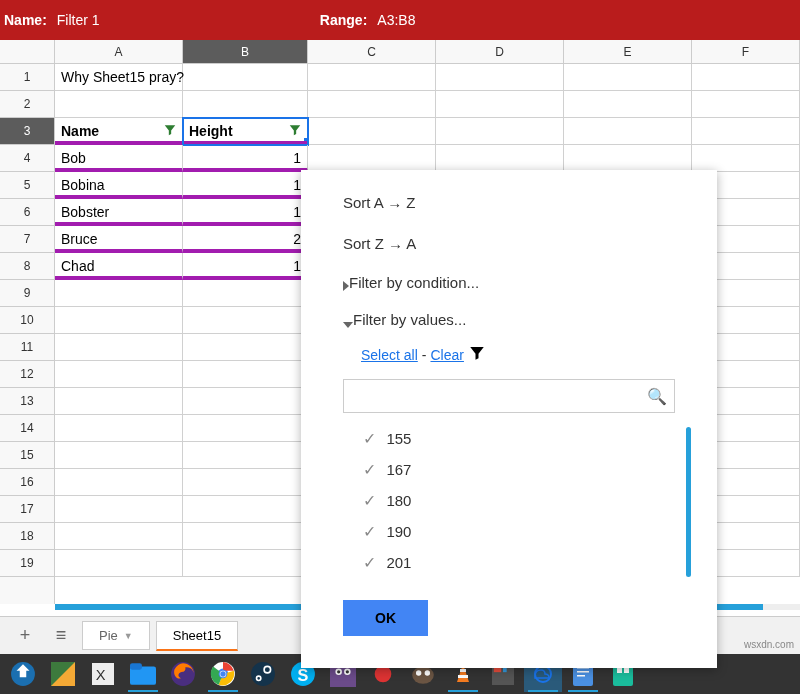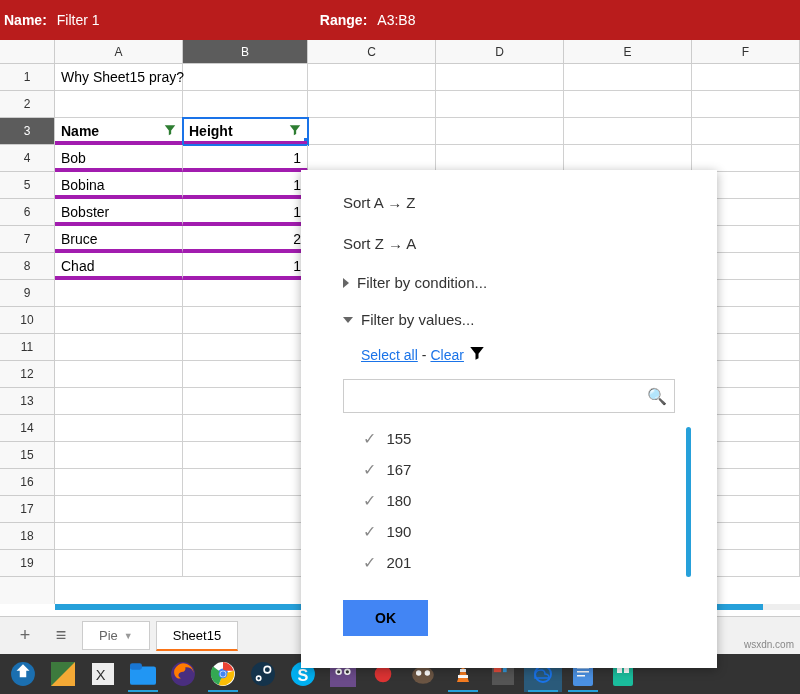--- a/index.html
+++ b/index.html
@@ -46,21 +46,21 @@
     .tab.active { background: #fff; color: #000; border-bottom: 2px solid #f97316; font-weight: normal; }
     .caret-down { font-size: 9px; color: #999; }
     
     .taskbar { position: absolute; bottom: 0; left: 0; right: 0; height: 40px; background: #333; display: flex; align-items: center; padding: 0 4px; gap: 2px; }
     .task-icon { width: 38px; height: 36px; display: flex; align-items: center; justify-content: center; position: relative; }
     .task-icon.active::after { content: ''; position: absolute; bottom: 0; left: 10%; right: 10%; height: 2px; background: #26a0da; }
     .badge { position: absolute; top: 2px; right: 4px; background: #2ecc71; color: #fff; font-size: 8px; padding: 0 3px; border-radius: 6px; line-height: 10px; }
     
     .filter-popup { position: absolute; top: 170px; left: 295px; width: 416px; background: #fff; box-shadow: 0 2px 10px rgba(0,0,0,0.3); z-index: 10; padding: 12px; margin-left: 6px; }
     .popup-item { padding: 12px 30px; font-size: 15px; color: #333; cursor: pointer; }
-    .popup-section { padding: 10px 30px; font-size: 15px; color: #333; display: flex; align-items: center; gap: 8px; }
+    .popup-section { padding: 10px 30px; font-size: 15px; color: #333; display: flex; align-items: flex-end; }
     .triangle-right { width: 0; height: 0; border-top: 5px solid transparent; border-bottom: 5px solid transparent; border-left: 6px solid #666; display: inline-block; }
     .triangle-down { width: 0; height: 0; border-left: 5px solid transparent; border-right: 5px solid transparent; border-top: 6px solid #666; display: inline-block; }
     .popup-links { padding: 6px 30px 10px 48px; font-size: 14px; display: flex; align-items: center; }
     .popup-links a { color: #1a73e8; text-decoration: underline; cursor: pointer; }
     .popup-links span { color: #333; margin: 0 4px; }
     .filter-funnel { margin-left: auto; margin-right: 8px; }
     .popup-search { margin: 4px 30px 8px 30px; position: relative; }
     .popup-search input { width: 100%; padding: 8px; border: 1px solid #ccc; font-size: 14px; }
     .popup-search .sicon { position: absolute; right: 8px; top: 50%; transform: translateY(-50%); font-size: 16px; font-weight: bold; }
     .values-list { max-height: 170px; overflow: hidden; padding: 2px 30px 8px 50px; position: relative; }

